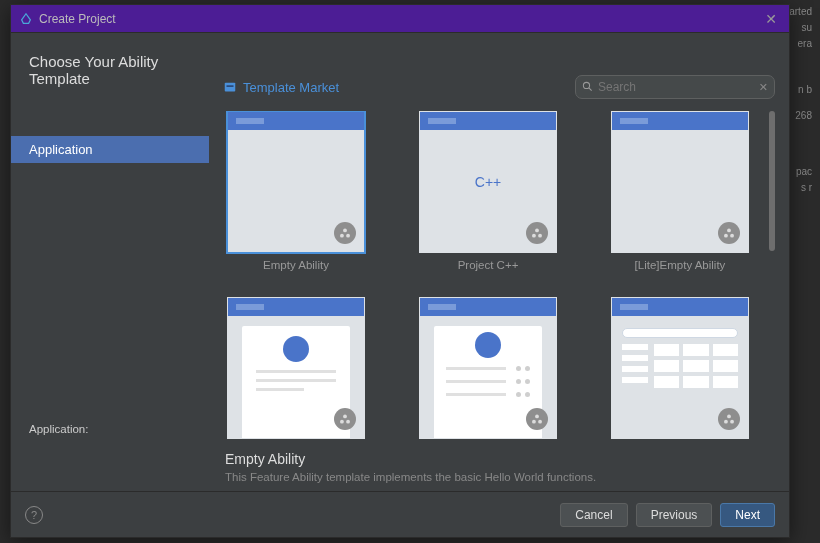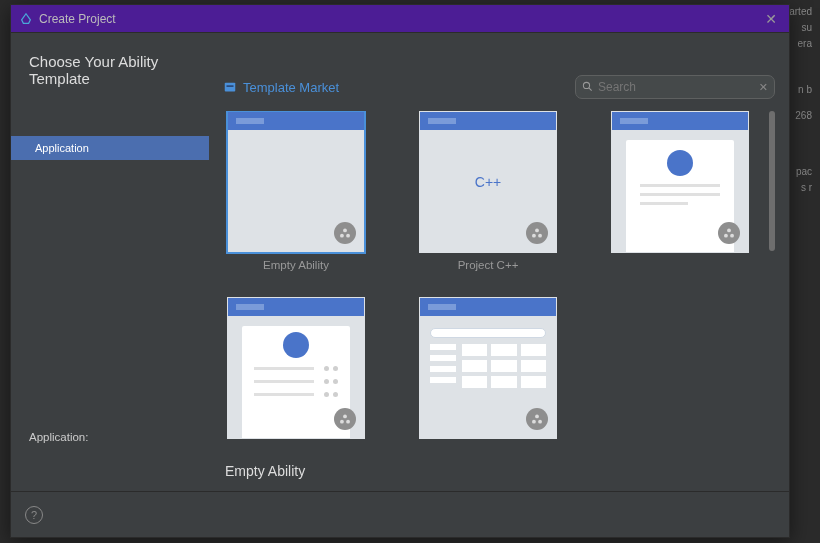--- a/index.html
+++ b/index.html
@@ -57,37 +57,37 @@
       display: flex;
       flex-direction: column;
       gap: 35px;
     }
     .page-heading {
       font-size: 15px;
       color: #dddddd;
       padding: 6px 18px 14px 18px;
     }
     .side-item {
-      padding: 6px 24px;
-      font-size: 11px;
+      padding: 6px 18px;
+      font-size: 13px;
       cursor: pointer;
       color: #bbbbbb;
     }
     .side-item.selected {
       background: #4b6eaf;
       color: #ffffff;
     }
     .side-desc {
       margin-top: auto;
       padding: 14px 18px 24px 18px;
       font-size: 11.5px;
       line-height: 16px;
       color: #aaaaaa;
     }
-    .side-desc-title { color: #cccccc; margin-bottom: 8px; }
+    .side-desc-title { color: #cccccc; margin-bottom: 16px; }
     .main {
       flex: 1;
       display: flex;
       flex-direction: column;
       padding: 14px 14px 0 14px;
       overflow: hidden;
     }
     .main-top {
       display: flex;
       align-items: center;
@@ -305,20 +305,33 @@
                   <svg viewBox="0 0 16 16">
                       <circle cx="8" cy="5" r="2.2" fill="#dcdcdc"></circle>
                       <circle cx="4.5" cy="11" r="2.2" fill="#dcdcdc"></circle>
                       <circle cx="11.5" cy="11" r="2.2" fill="#dcdcdc"></circle>
                     </svg>
                 </div>
               </div>
               <div class="thumb-label">Project C++</div>
             </div>
 
+            <div class="template-card">
+              <div class="thumb">
+                <div class="thumb-hdr"></div>
+                <div class="thumb-badge">
+                  <svg viewBox="0 0 16 16">
+                      <circle cx="8" cy="5" r="2.2" fill="#dcdcdc"></circle>
+                      <circle cx="4.5" cy="11" r="2.2" fill="#dcdcdc"></circle>
+                      <circle cx="11.5" cy="11" r="2.2" fill="#dcdcdc"></circle>
+                    </svg>
+                </div>
+              </div>
+              <div class="thumb-label">[Lite]Empty Ability</div>
+            </div>
 
             <div class="template-card">
               <div class="thumb">
                 <div class="thumb-hdr"></div>
                 <div class="thumb-card-inner">
                   <div class="thumb-avatar"></div>
                   <div class="thumb-lines">
                     <div class="thumb-line"></div>
                     <div class="thumb-line"></div>
                     <div class="thumb-line short"></div>
@@ -403,21 +416,27 @@
                 </div>
               </div>
             </div>
 
           </div>
           <div class="vscroll"></div>
         </div>
 
         <div class="tmpl-detail">
           <div class="tmpl-detail-title">Empty Ability</div>
+          <div class="tmpl-detail-desc">This Feature Ability template implements the basic Hello World functions.</div>
         </div>
       </div>
     </div>
 
     <div class="footer">
       <div class="help-icon">?</div>
+      <div class="footer-btns">
+        <button class="btn">Cancel</button>
+        <button class="btn">Previous</button>
+        <button class="btn primary">Next</button>
+      </div>
     </div>
   </div>
 </div>
 
 </body></html>

